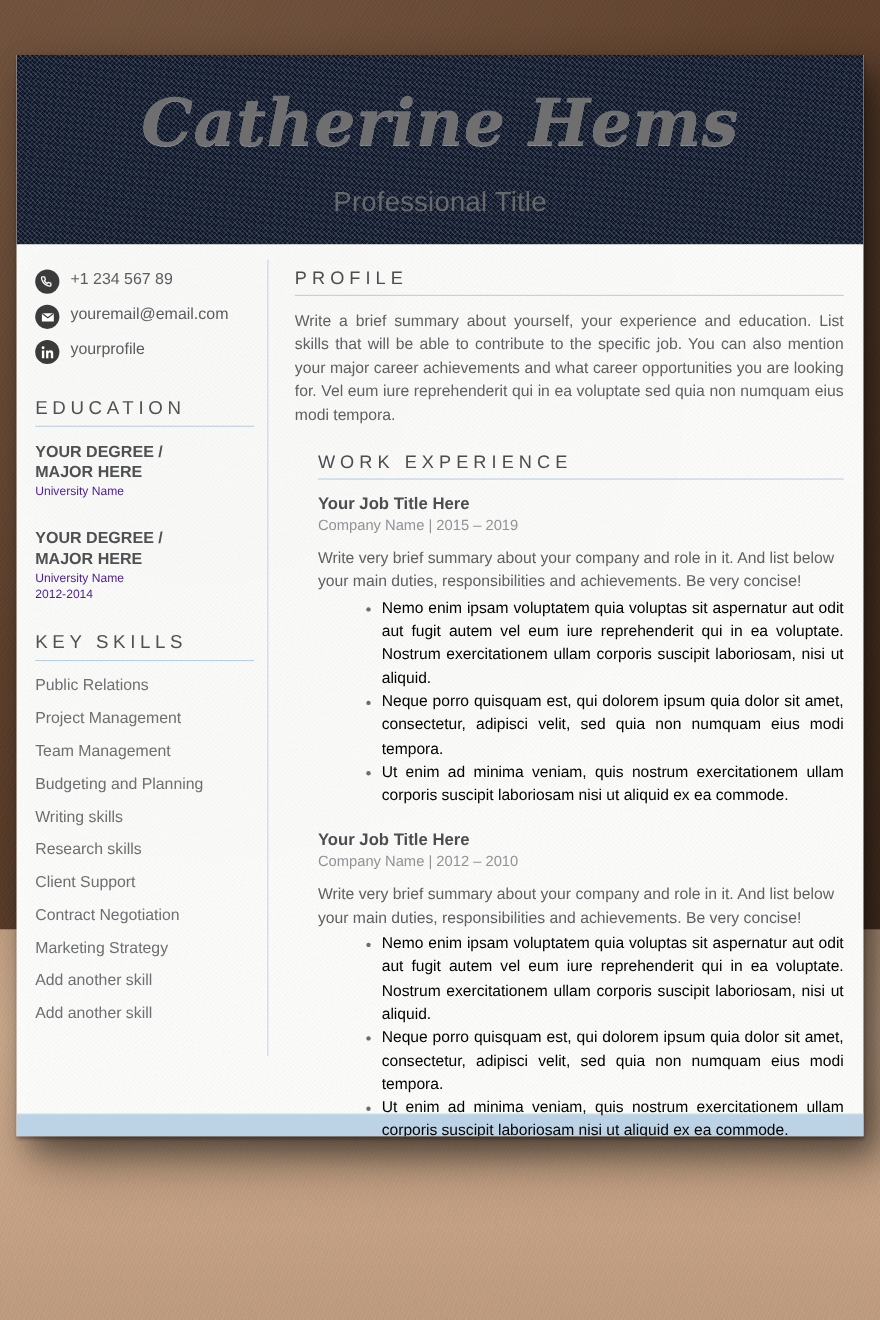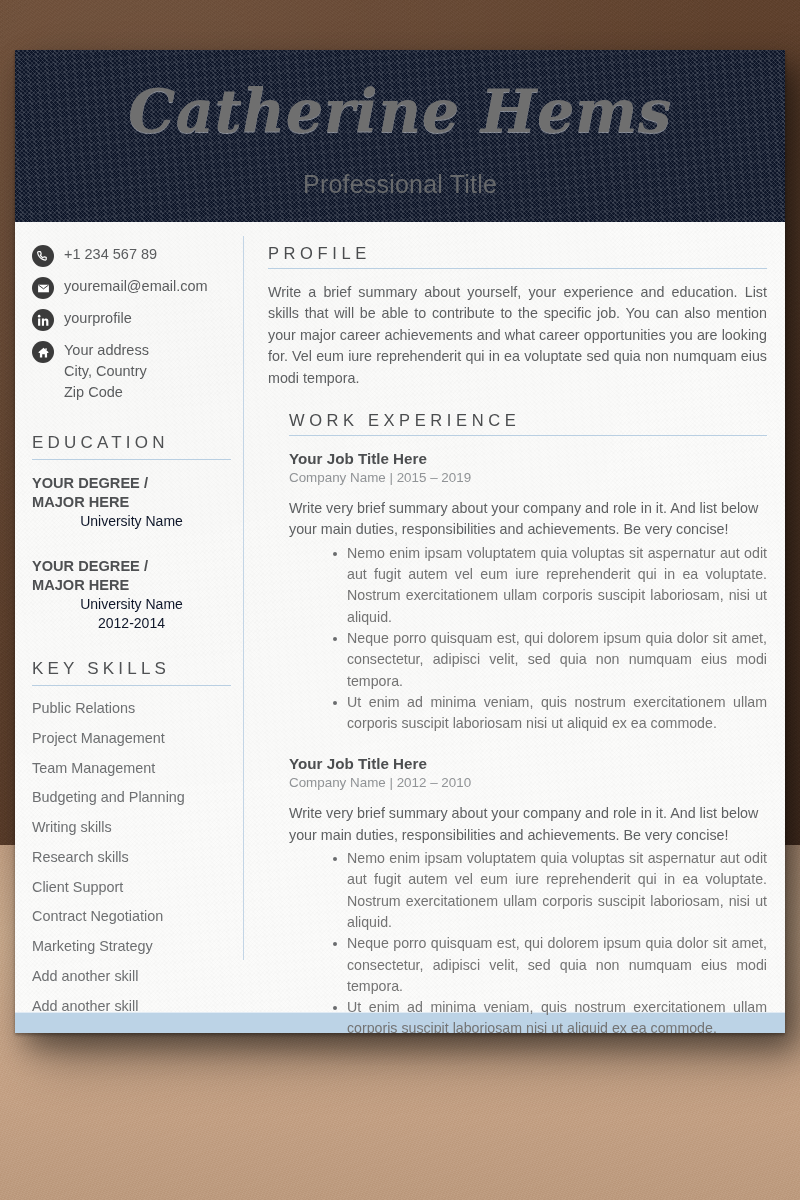--- a/index.html
+++ b/index.html
@@ -213,24 +213,23 @@
   
   .edu-block { margin-bottom: 26px; }
   .edu-degree {
     font-size: 14.6px;
     font-weight: 700;
     color: #4e5052;
     line-height: 1.3;
     white-space: pre-line;
   }
   .edu-school, .edu-years {
-    font-size: 14px;
-    color: #0f172a;
+    font-size: 11px;
+    color: #4c1d95;
     line-height: 1.35;
-    text-align: center;
   }
   .edu-section { margin-bottom: 24px; }
 
   
   .skills { margin: 0; padding: 0; list-style: none; }
   .skill {
     font-size: 14.4px;
     color: #6d6f71;
     margin-bottom: 12.5px;
     line-height: 1.2;
@@ -268,21 +267,21 @@
     text-align: left;
   }
   .bullets {
     margin: 0;
     padding: 0 0 0 44px;
     list-style: none;
   }
   .bullets li {
     font-size: 14.2px;
     line-height: 1.5;
-    color: #737373;
+    color: #000000;
     text-align: justify;
     position: relative;
     padding-left: 14px;
     margin-bottom: 0px;
   }
   .bullets li::before {
     content: "";
     position: absolute;
     left: 0;
     top: 9px;
@@ -348,33 +347,20 @@
           <span class="ico">
             <svg width="13" height="13" viewBox="0 0 24 24" fill="#ffffff">
               <rect x="2" y="8.5" width="4" height="13" rx="0.4"></rect>
               <circle cx="4" cy="4" r="2.4"></circle>
               <path d="M9 8.5h3.9v1.9a4.2 4.2 0 0 1 3.8-2.1c3 0 4.3 1.9 4.3 5.2v8h-4v-7.1c0-1.7-.6-2.6-2-2.6s-2.1.9-2.1 2.6v7.1H9z"></path>
             </svg>
           </span>
           <span class="contact-text">yourprofile</span>
         </li>
 
-        <li class="contact-row">
-          <span class="ico">
-            <svg width="13" height="13" viewBox="0 0 24 24" fill="#ffffff">
-              <path d="M3 11.2 12 3.4l9 7.8v1.6h-2.4V21h-4.2v-5.6h-4.8V21H5.4v-8.2H3z"></path>
-              <rect x="15.4" y="4.2" width="2.6" height="3.4"></rect>
-            </svg>
-          </span>
-          <span class="contact-text">
-            <span>Your address</span><br>
-            <span>City, Country</span><br>
-            <span>Zip Code</span>
-          </span>
-        </li>
       </ul>
 
       <div class="edu-section">
         <div class="sec-head">EDUCATION</div>
 
         <div class="edu-block">
           <div class="edu-degree">YOUR DEGREE /
 MAJOR HERE</div>
           <div class="edu-school">University Name</div>
         </div>

